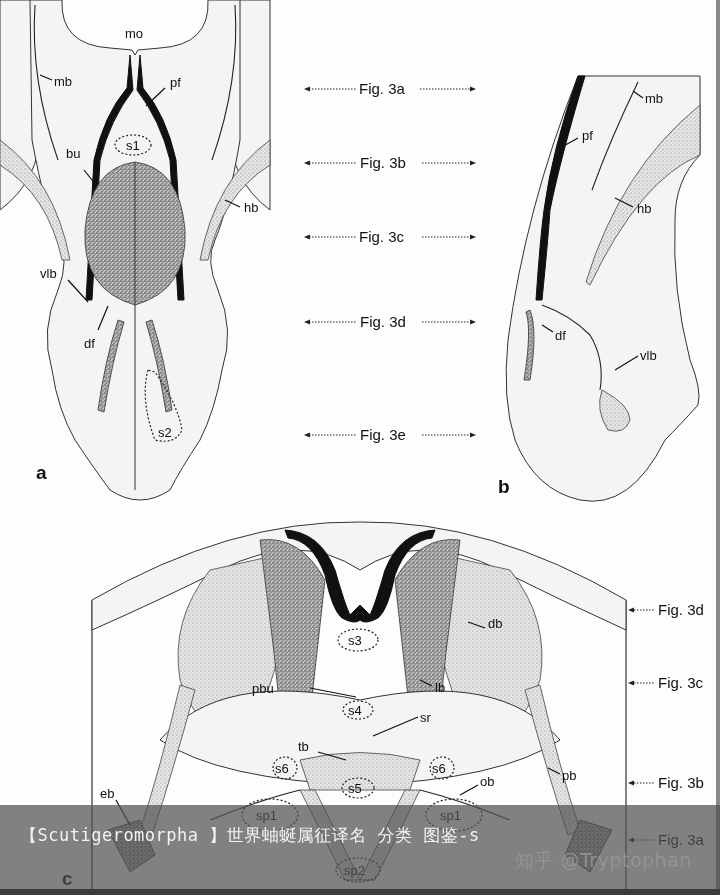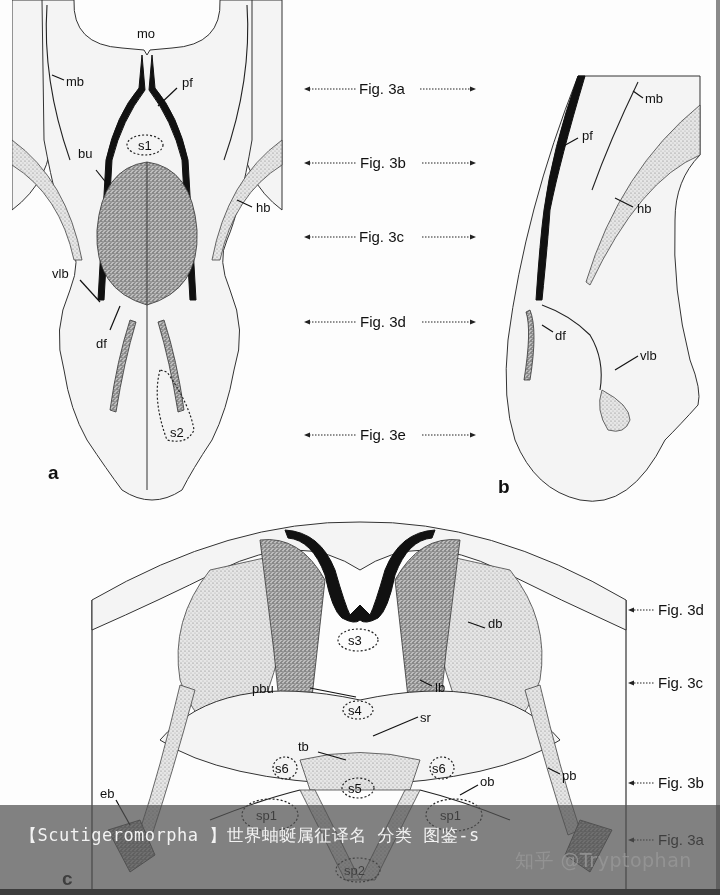--- a/index.html
+++ b/index.html
@@ -38,21 +38,21 @@
       color: rgba(150,150,150,0.85); font-family: "DejaVu Sans", sans-serif;
       font-size: 19px; letter-spacing: 0.5px;
     }
     .bottom-strip {
       position: absolute; left: 0; top: 889px; width: 720px; height: 6px; background: #3c3c3c;
     }
   </style>
 </head>
 <body>
 
-<div class="panel" style="left:0;top:0;width:280px;height:510px;padding-left:12px;">
+<div class="panel" style="left:0;top:0;width:280px;height:510px;">
   <svg width="280" height="510" viewBox="0 0 280 510">
     <defs>
       <pattern id="stip" width="4" height="4" patternUnits="userSpaceOnUse">
         <rect width="4" height="4" fill="#e6e6e6"></rect>
         <circle cx="1" cy="1" r="0.6" fill="#777"></circle>
         <circle cx="3" cy="3" r="0.5" fill="#999"></circle>
       </pattern>
       <pattern id="stipDark" width="4" height="4" patternUnits="userSpaceOnUse">
         <rect width="4" height="4" fill="#bdbdbd"></rect>
         <circle cx="1" cy="1" r="0.8" fill="#444"></circle>

